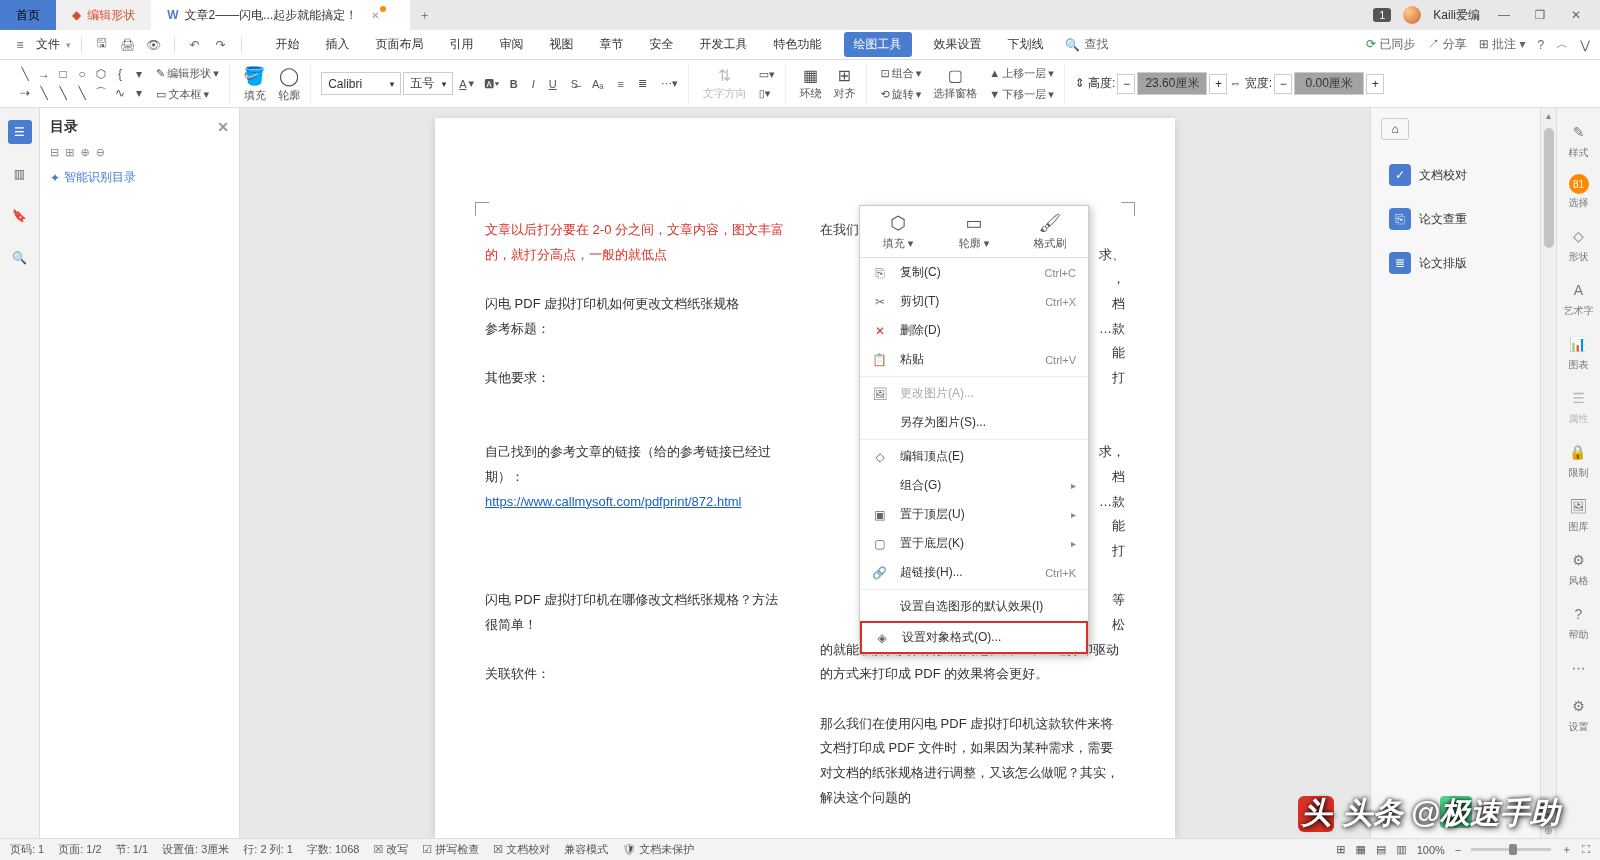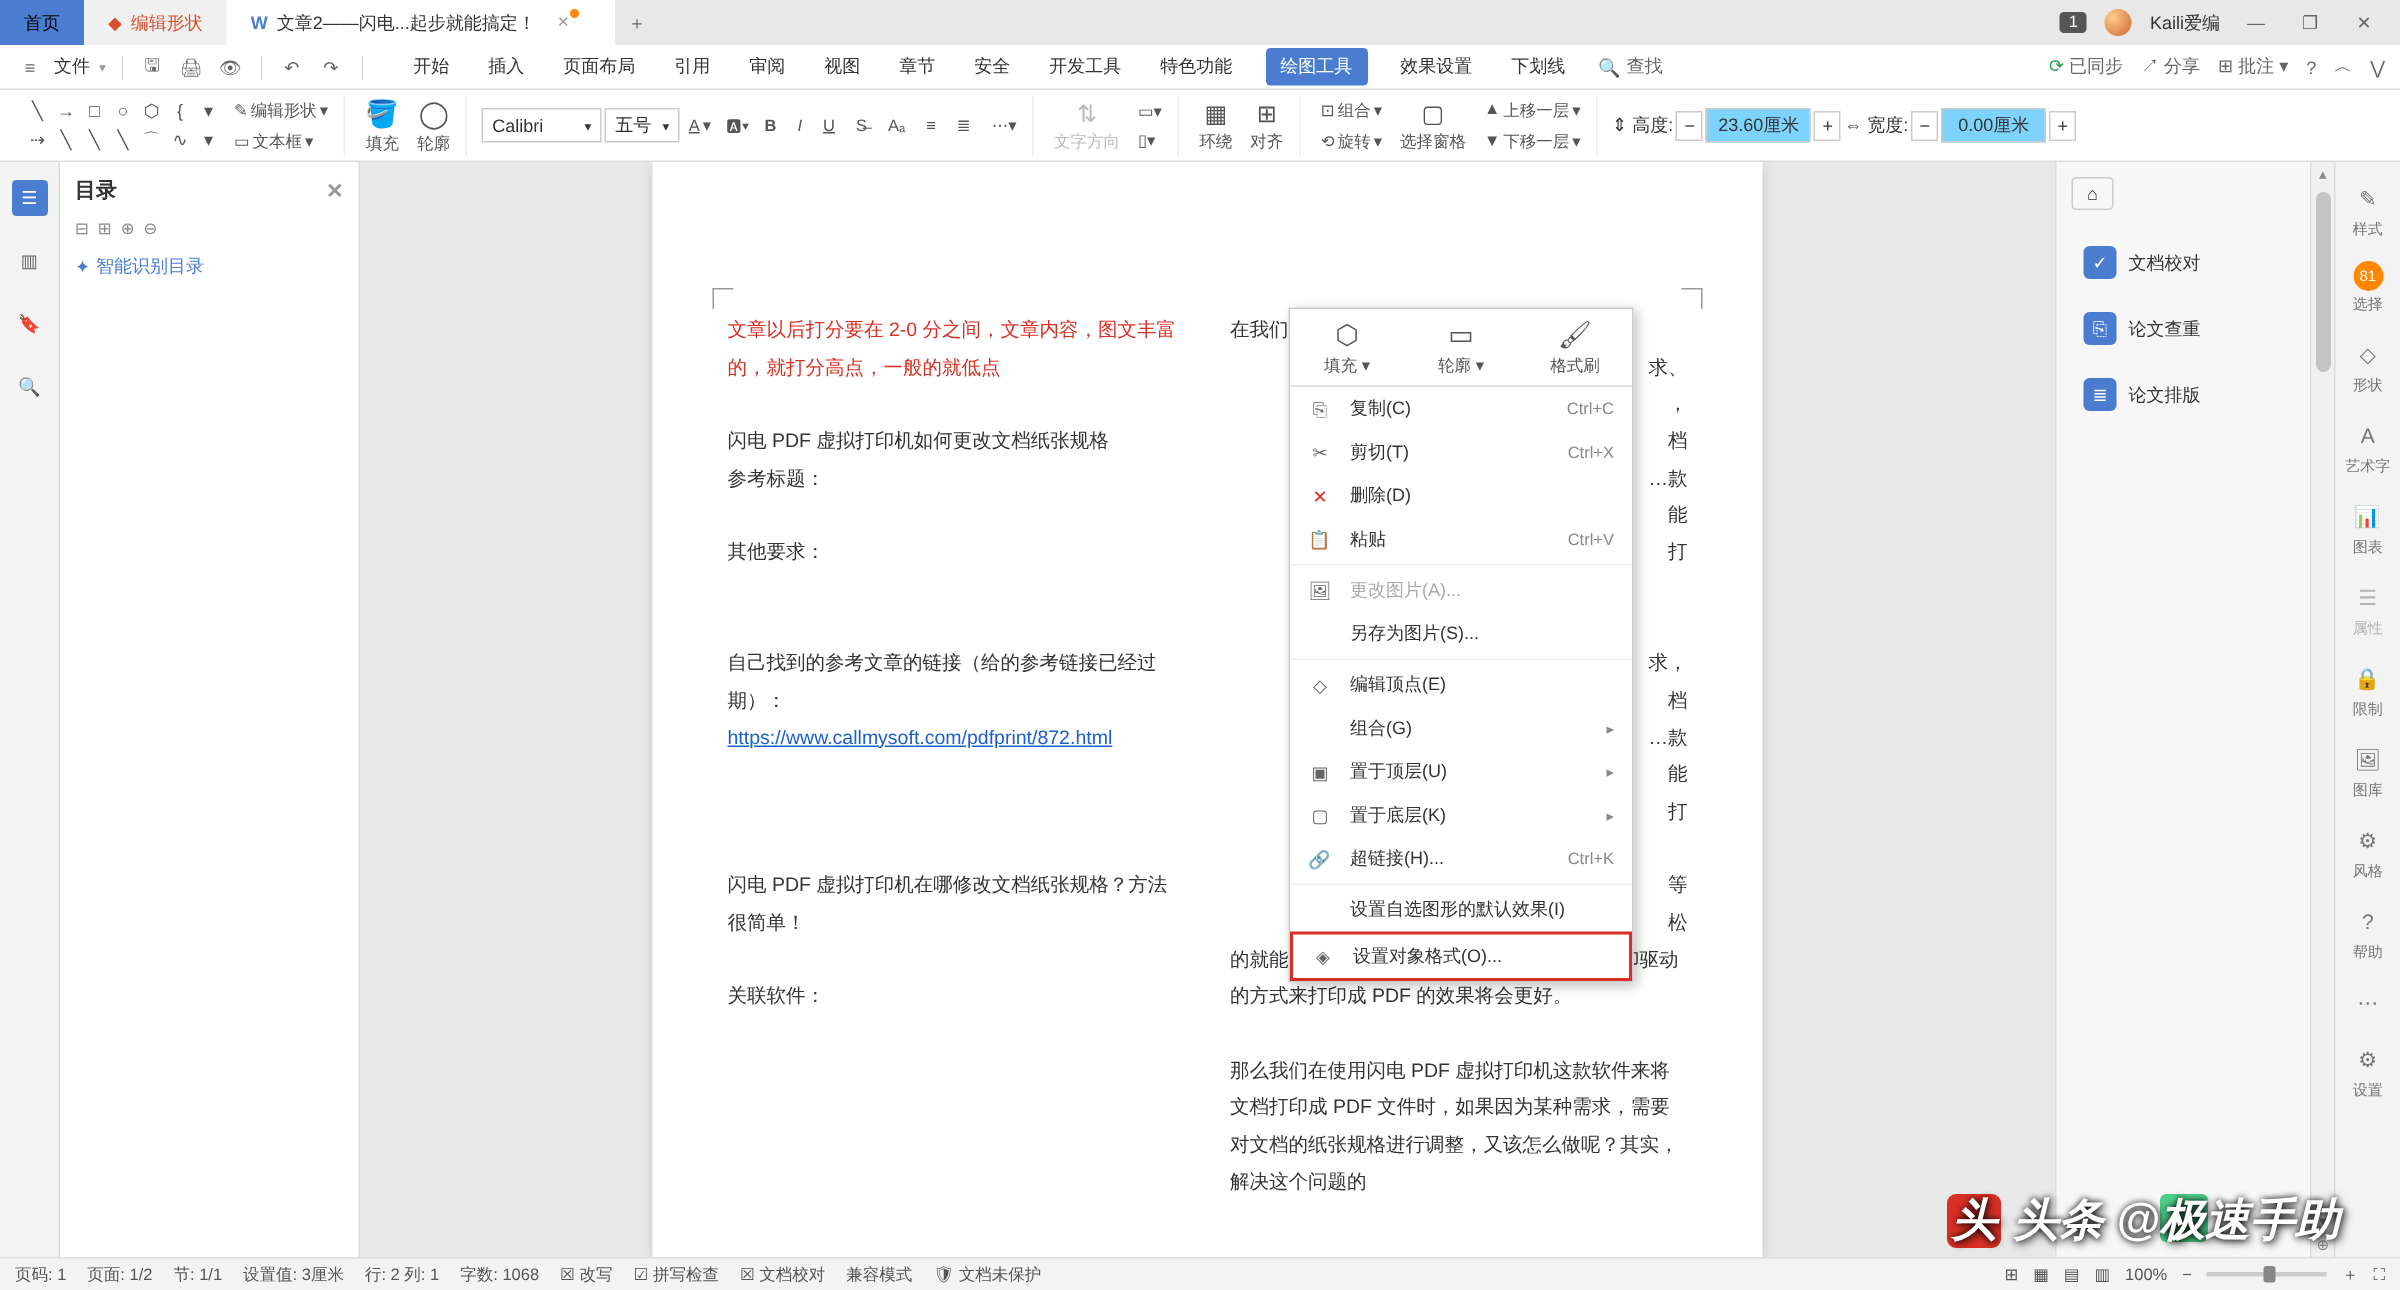--- a/index.html
+++ b/index.html
@@ -34,36 +34,36 @@
 
 
 .ribbon { height: 48px; background: #fff; border-bottom: 1px solid #ddd; display: flex; align-items: center; padding: 0 10px; gap: 4px; }
 .rgroup { display: flex; align-items: center; gap: 4px; padding: 0 6px; border-right: 1px solid #eee; height: 40px; }
 .rgroup:last-child { border-right: none; }
 .rbtn { display: flex; align-items: center; gap: 2px; padding: 2px 4px; color: #555; cursor: pointer; font-size: 11px; }
 .rbtn.stack { flex-direction: column; gap: 1px; }
 .shape-grid { display: grid; grid-template-columns: repeat(7, 18px); grid-template-rows: repeat(2, 18px); gap: 1px; }
 .shape-cell { border: 1px solid transparent; display: flex; align-items: center; justify-content: center; color: #555; cursor: pointer; }
 .font-combo { border: 1px solid #ccc; padding: 2px 6px; min-width: 80px; background: #fff; display: flex; justify-content: space-between; align-items: center; }
-.rinput { border: 1px solid #ccc; width: 70px; padding: 2px 4px; text-align: center; background: #7dd3fc; }
+.rinput { border: 1px solid #ccc; width: 70px; padding: 2px 4px; text-align: center; background: #a3a3a3; }
 .step { border: 1px solid #ccc; width: 18px; height: 20px; display: flex; align-items: center; justify-content: center; cursor: pointer; }
 
 
 .main { display: flex; height: calc(860px - 130px); }
 .iconbar { width: 40px; background: #f3f3f3; border-right: 1px solid #ddd; display: flex; flex-direction: column; align-items: center; gap: 18px; padding-top: 12px; }
 .iconbar .ib { width: 24px; height: 24px; display: flex; align-items: center; justify-content: center; color: #666; cursor: pointer; }
 .iconbar .ib.active { background: #4a7dd0; color: #fff; border-radius: 3px; }
 
 .leftpanel { width: 200px; background: #fff; border-right: 1px solid #ddd; padding: 10px; }
 .lp-title { font-size: 14px; font-weight: bold; display: flex; justify-content: space-between; align-items: center; }
 .lp-tools { display: flex; gap: 6px; margin-top: 10px; color: #888; font-size: 11px; }
 .lp-smart { color: #4a7dd0; display: flex; align-items: center; gap: 4px; margin-top: 10px; font-size: 12px; }
 
 .docarea { flex: 1; background: #e8e8e8; display: flex; justify-content: center; overflow: hidden; position: relative; }
-.page { width: 740px; background: #fff; box-shadow: 0 2px 8px rgba(0,0,0,.15); padding: 100px 50px 40px; position: relative; }
+.page { width: 740px; background: #fff; margin-top: 10px; box-shadow: 0 2px 8px rgba(0,0,0,.15); padding: 100px 50px 40px; position: relative; }
 .page-content { display: flex; gap: 30px; }
 .col { flex: 1; font-size: 13px; line-height: 1.9; }
 .red-text { color: #d93025; font-weight: 500; }
 .link { color: #1a5fd0; text-decoration: underline; }
 
 
 .ctx-wrap { position: absolute; left: 859px; top: 205px; width: 230px; background: #fff; border: 1px solid #ccc; box-shadow: 2px 2px 8px rgba(0,0,0,.25); z-index: 100; }
 .ctx-top { display: flex; border-bottom: 1px solid #ddd; }
 .ctx-top-item { flex: 1; text-align: center; padding: 6px 0; font-size: 11px; cursor: pointer; color: #555; }
 .ctx-top-item .ico { display: block; font-size: 18px; margin-bottom: 2px; }

